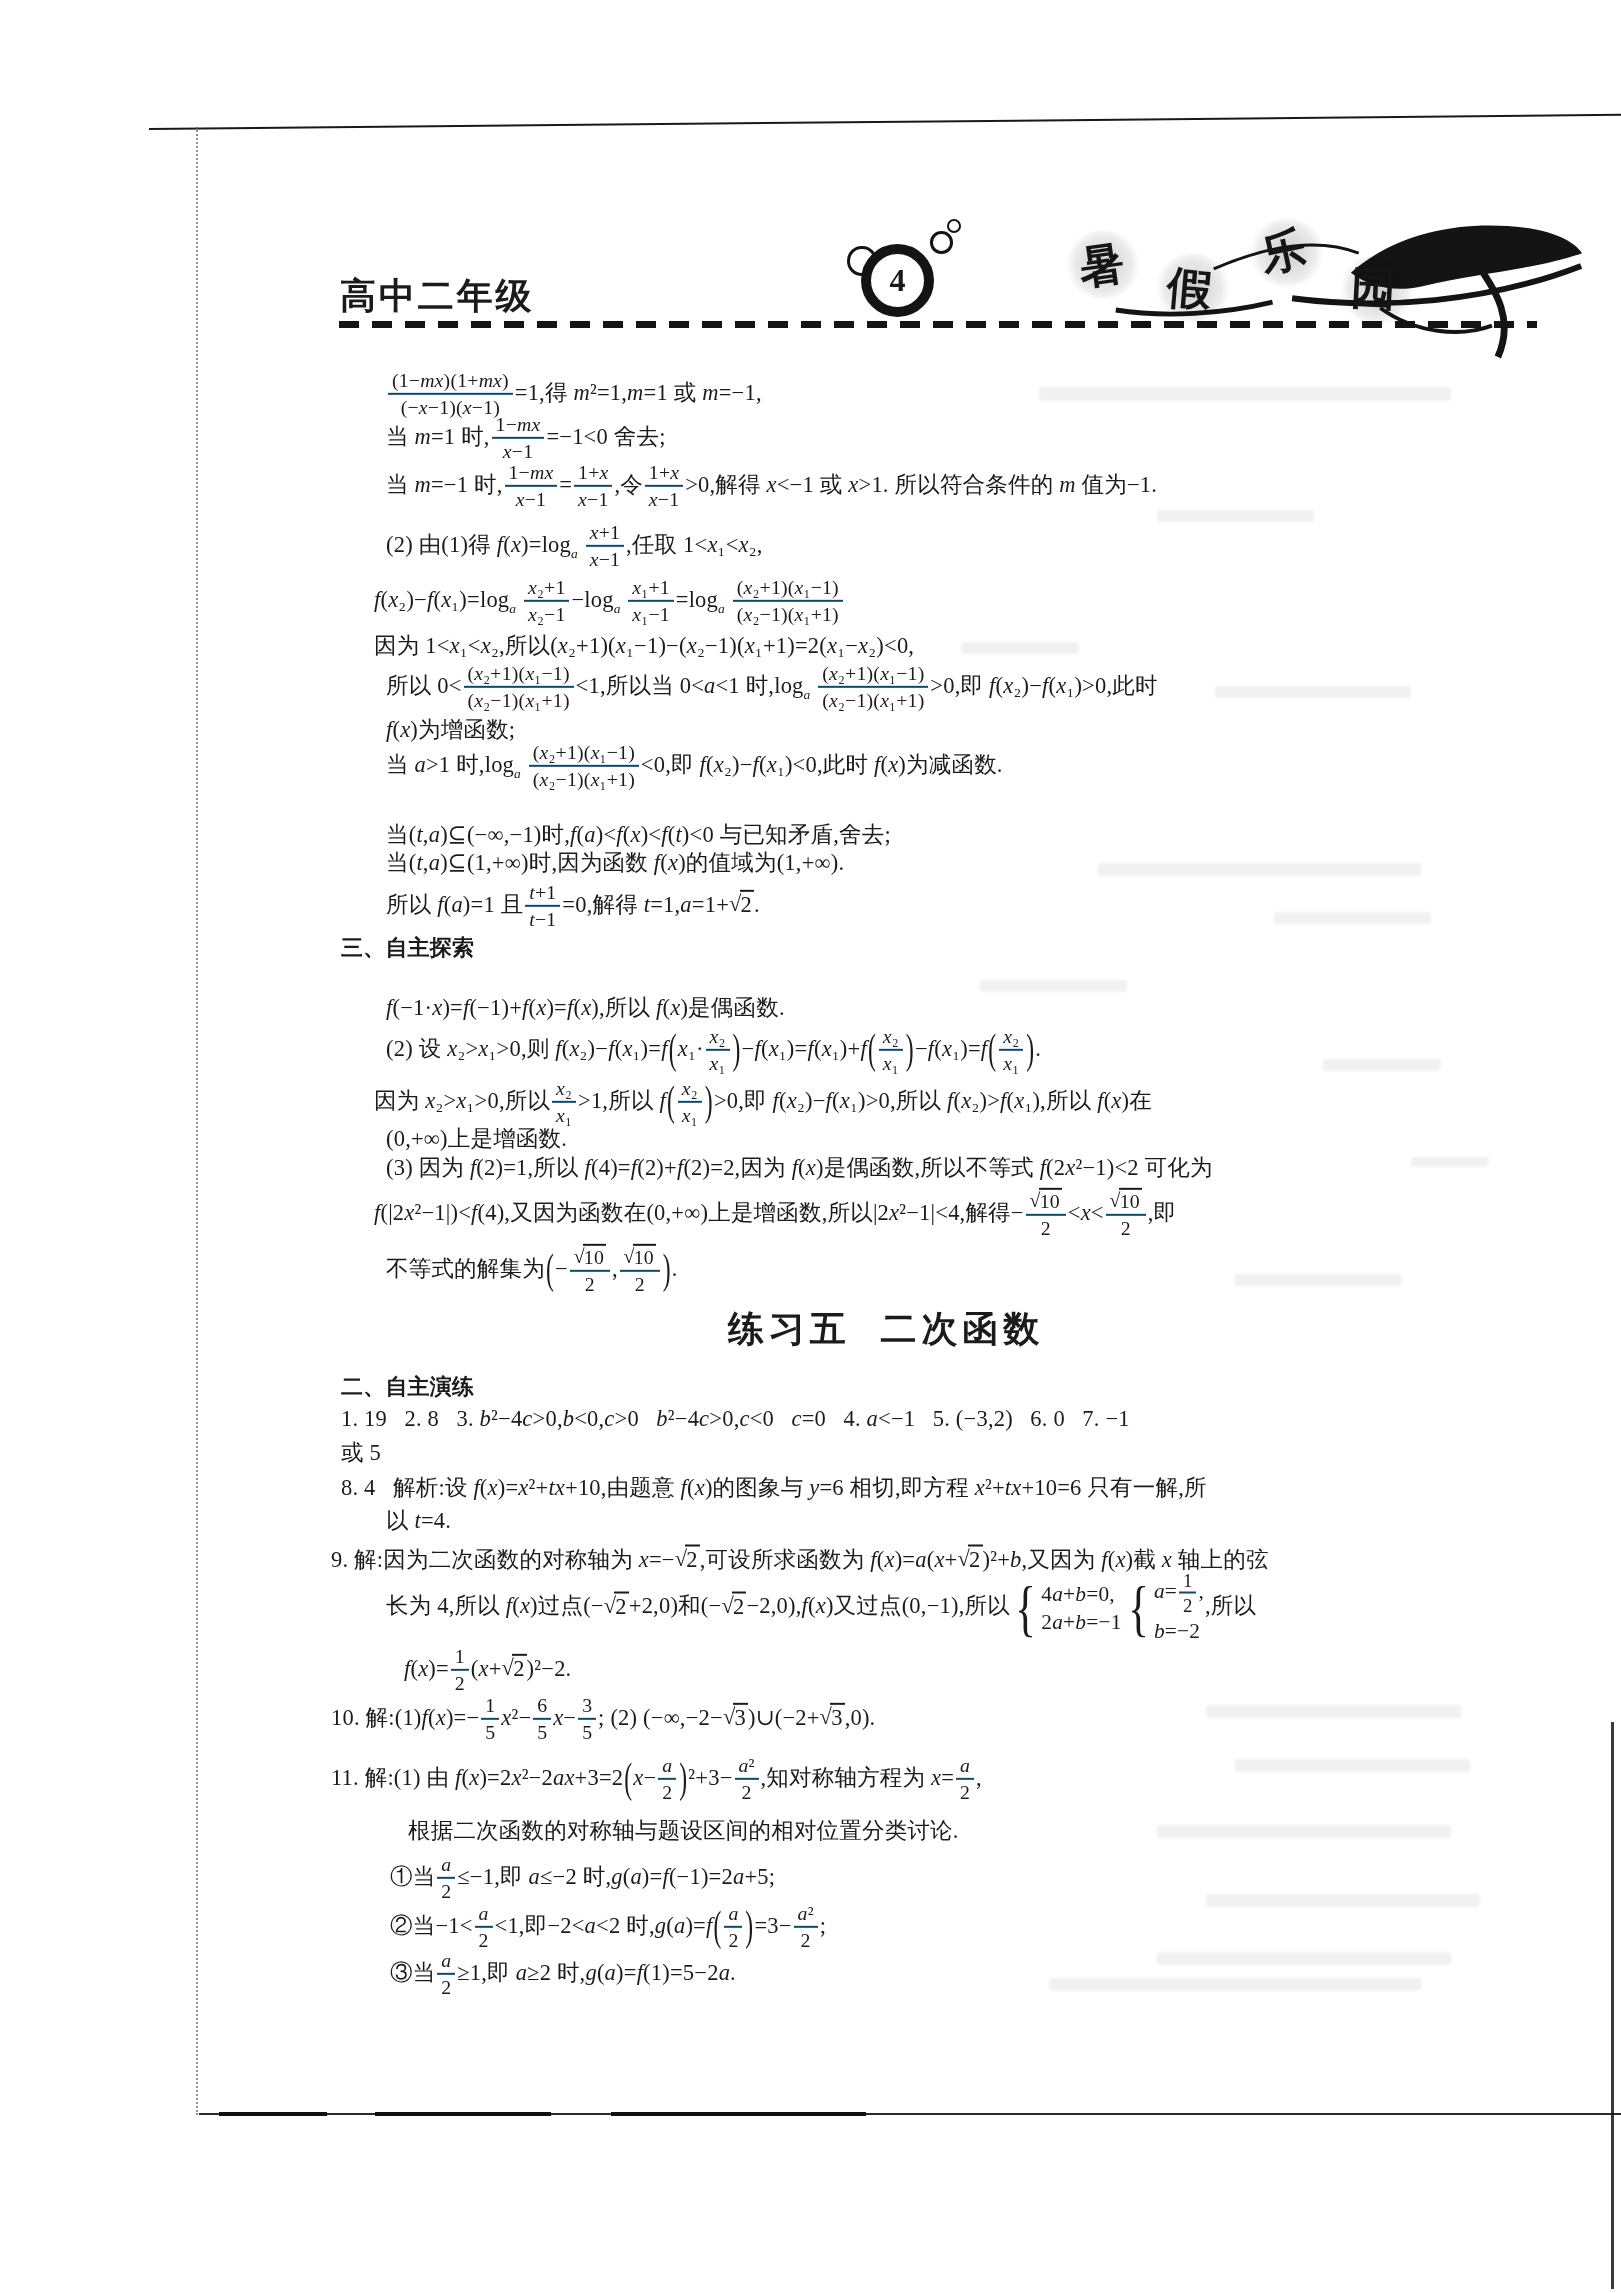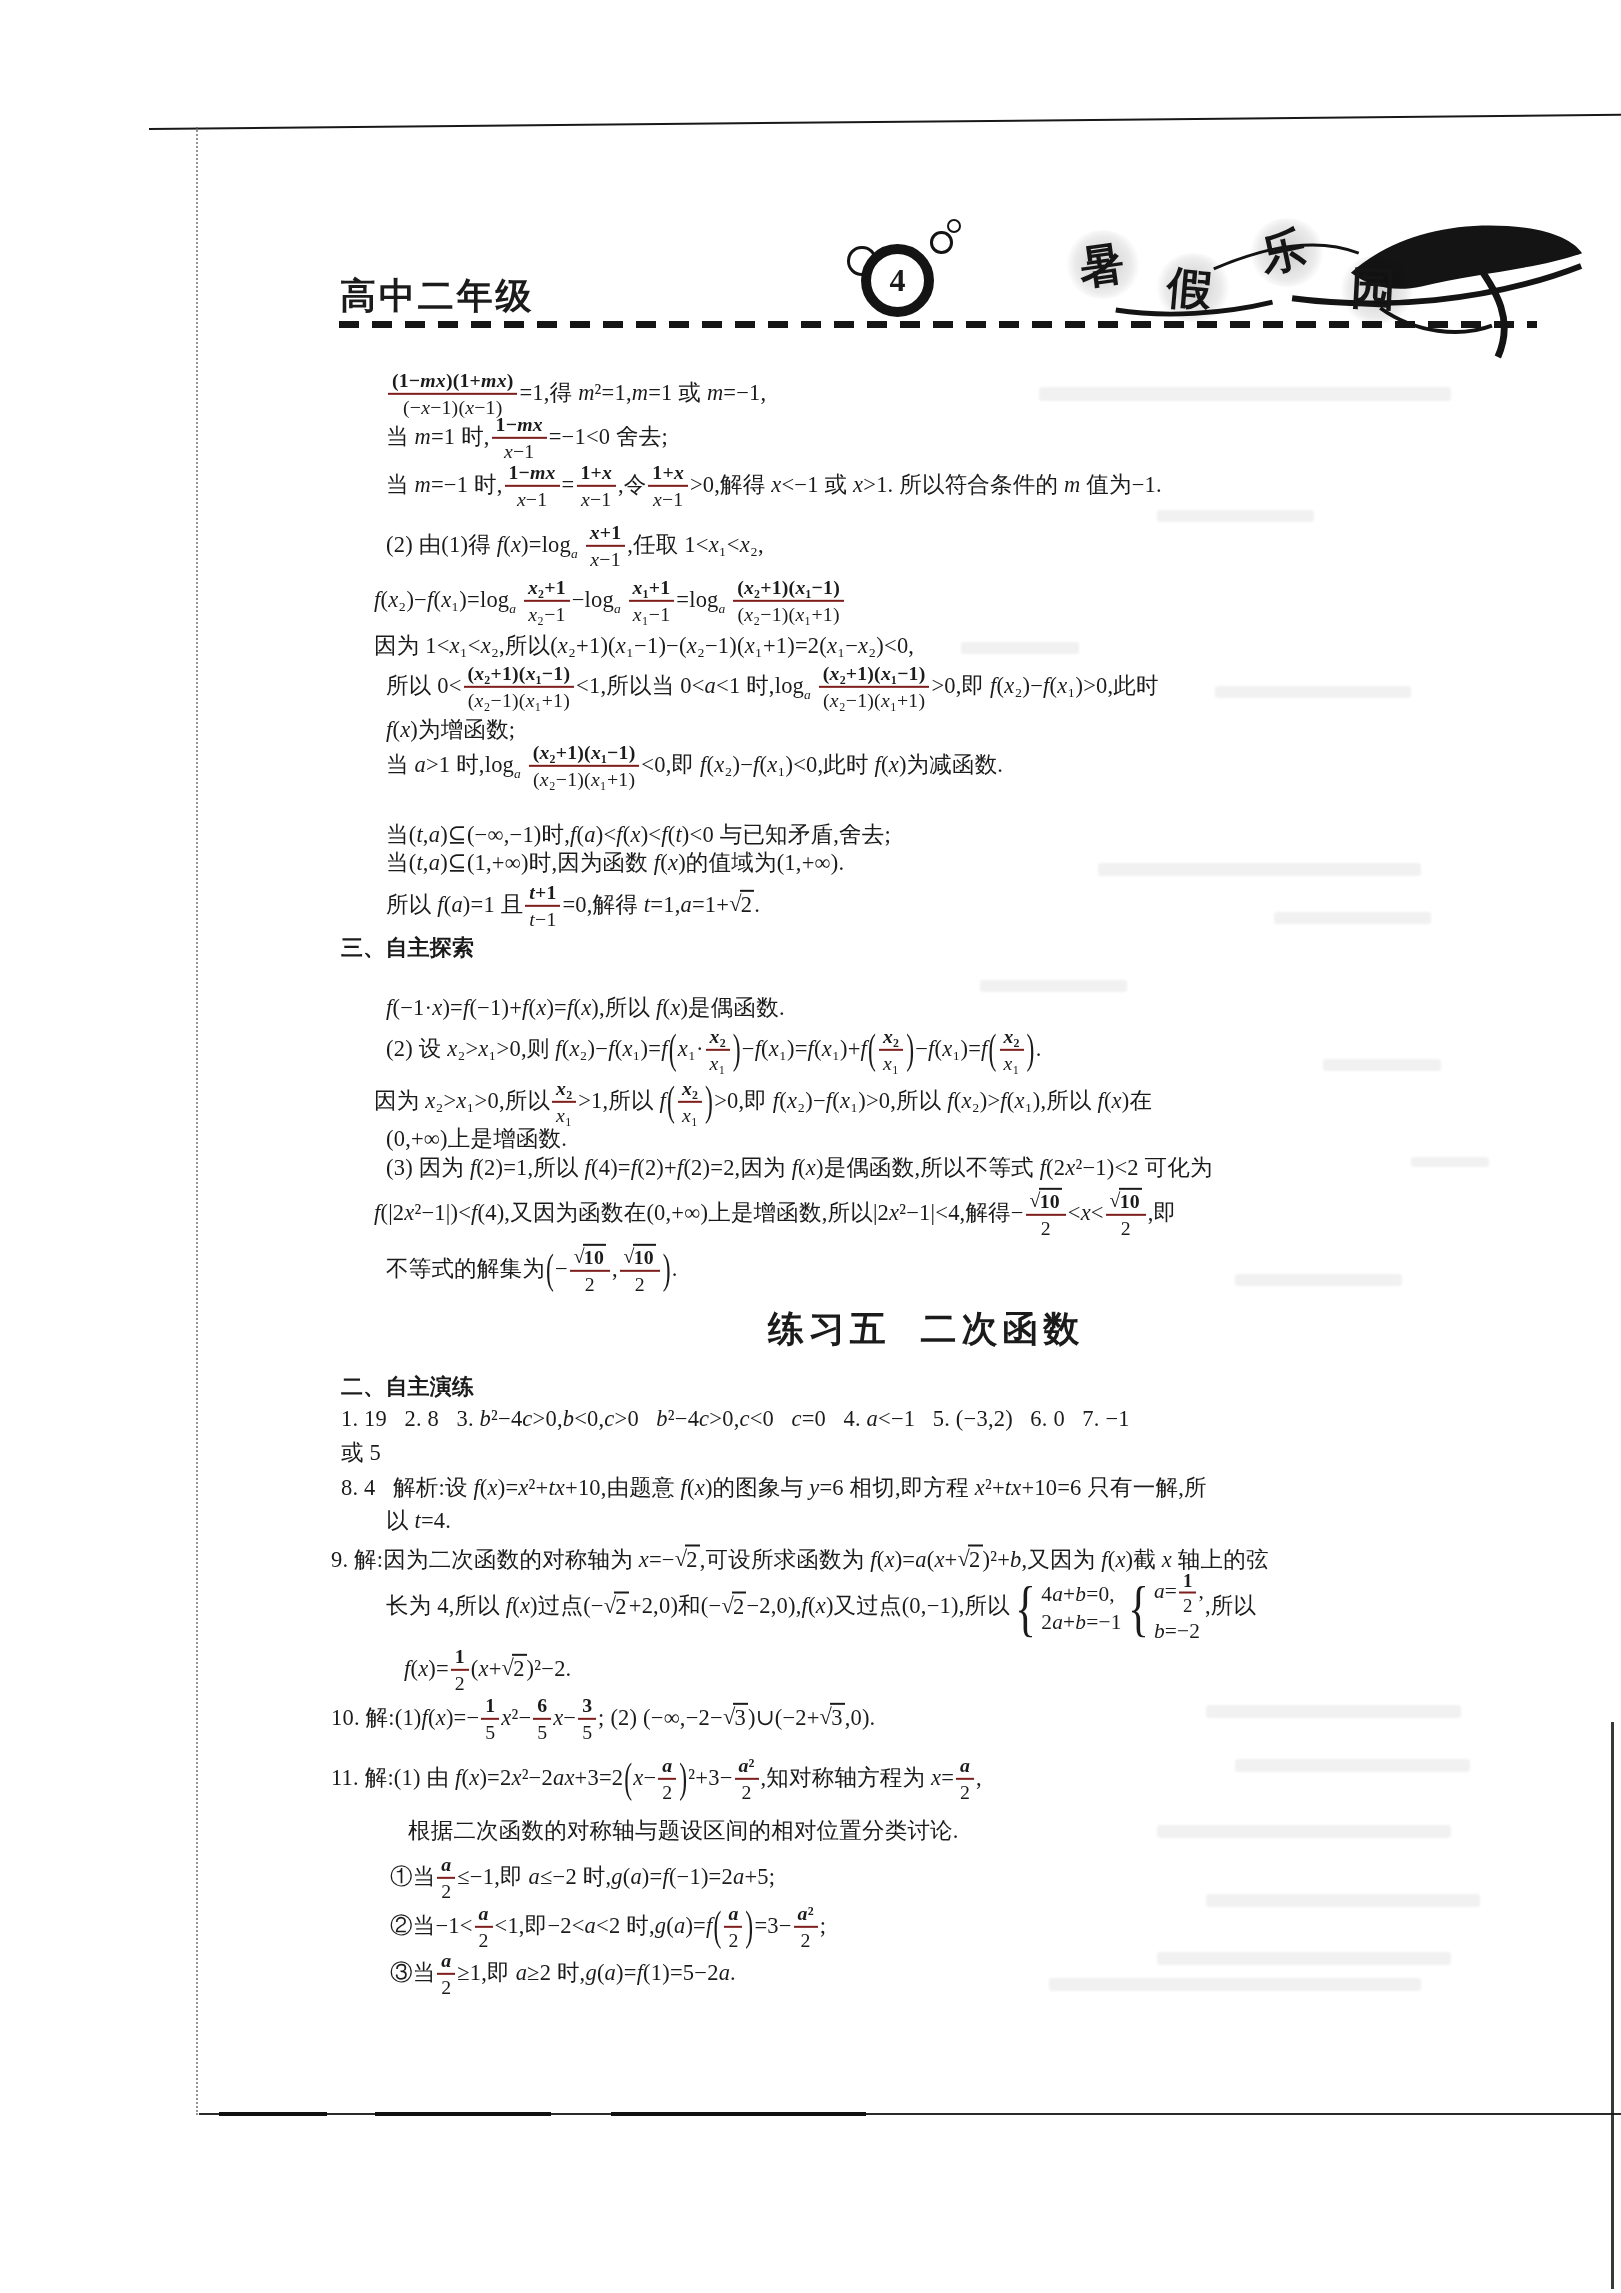--- a/index.html
+++ b/index.html
@@ -39,21 +39,21 @@
   #content{position:absolute;left:0;top:0;width:100%;height:100%;}
   .math-line{position:absolute;transform:translateY(-50%);white-space:pre;font-size:22.5px;letter-spacing:0.2px;}
   .hdr{font-family:"Liberation Sans","DejaVu Sans",sans-serif;font-weight:bold;font-size:22px;}
   .heading{font-family:"Liberation Sans","DejaVu Sans",sans-serif;font-weight:bold;font-size:36px;letter-spacing:4.9px;}
 
   
   .mi{font-style:italic;}
   .rm{font-style:normal;}
   .frac{display:inline-flex;flex-direction:column;align-items:center;vertical-align:middle;
     font-size:.88em;line-height:1.12;margin:0 2px;text-align:center;position:relative;top:-.08em;}
-  .frac .num{border-bottom:2px solid #7f1d1d;padding:0 3.9px 1px;font-weight:bold;}
+  .frac .num{border-bottom:2px solid #0c4a6e;padding:0 3.9px 1px;}
   .frac .den{padding:1px 3.9px 0;}
   .sqrt{display:inline-block;white-space:nowrap;}
   .sqrt .sign{display:inline-block;transform:translateY(-1px);}
   .sqrt .rad{display:inline-block;border-top:2px solid #1b1b1b;padding:0 2px 0 1px;margin-left:-2px;}
   .msub{font-size:.6em;vertical-align:-.45em;font-style:italic;}
   .sp{display:inline-block;transform:scaleY(1.8);vertical-align:middle;font-size:1.05em;
     padding:0 1px;position:relative;top:-2px;}
   .cases{display:inline-flex;align-items:center;vertical-align:middle;margin:0 1px;}
   .cases .brace{font-size:2.7em;font-weight:400;transform:scaleX(.72);line-height:.85;margin-right:1px;}
   .cases .rows{display:flex;flex-direction:column;font-size:.95em;line-height:1.35;text-align:left;}
@@ -112,21 +112,21 @@
       <div class="math-line" style="left: 386px; top: 862px;">当(<span class="mi">t</span>,<span class="mi">a</span>)⊆(1,+∞)时,因为函数 <span class="mi">f</span>(<span class="mi">x</span>)的值域为(1,+∞).</div>
       <div class="math-line" style="left: 386px; top: 907px;">所以 <span class="mi">f</span>(<span class="mi">a</span>)=1 且<span class="frac"><span class="num"><span class="mi">t</span>+1</span><span class="den"><span class="mi">t</span>−1</span></span>=0,解得 <span class="mi">t</span>=1,<span class="mi">a</span>=1+<span class="sqrt"><span class="sign">√</span><span class="rad">2</span></span>.</div>
       <div class="math-line hdr" style="left: 341px; top: 948px;">三、自主探索</div>
       <div class="math-line" style="left: 386px; top: 1007px;"><span class="mi">f</span>(−1·<span class="mi">x</span>)=<span class="mi">f</span>(−1)+<span class="mi">f</span>(<span class="mi">x</span>)=<span class="mi">f</span>(<span class="mi">x</span>),所以 <span class="mi">f</span>(<span class="mi">x</span>)是偶函数.</div>
       <div class="math-line" style="left: 386px; top: 1051px;">(2) 设 <span class="mi">x</span>₂&gt;<span class="mi">x</span>₁&gt;0,则 <span class="mi">f</span>(<span class="mi">x</span>₂)−<span class="mi">f</span>(<span class="mi">x</span>₁)=<span class="mi">f</span><span><span class="sp">(</span><span class="mi">x</span>₁·<span class="frac"><span class="num"><span class="mi">x</span>₂</span><span class="den"><span class="mi">x</span>₁</span></span><span class="sp">)</span></span>−<span class="mi">f</span>(<span class="mi">x</span>₁)=<span class="mi">f</span>(<span class="mi">x</span>₁)+<span class="mi">f</span><span><span class="sp">(</span><span class="frac"><span class="num"><span class="mi">x</span>₂</span><span class="den"><span class="mi">x</span>₁</span></span><span class="sp">)</span></span>−<span class="mi">f</span>(<span class="mi">x</span>₁)=<span class="mi">f</span><span><span class="sp">(</span><span class="frac"><span class="num"><span class="mi">x</span>₂</span><span class="den"><span class="mi">x</span>₁</span></span><span class="sp">)</span></span>.</div>
       <div class="math-line" style="left: 374px; top: 1103px;">因为 <span class="mi">x</span>₂&gt;<span class="mi">x</span>₁&gt;0,所以<span class="frac"><span class="num"><span class="mi">x</span>₂</span><span class="den"><span class="mi">x</span>₁</span></span>&gt;1,所以 <span class="mi">f</span><span><span class="sp">(</span><span class="frac"><span class="num"><span class="mi">x</span>₂</span><span class="den"><span class="mi">x</span>₁</span></span><span class="sp">)</span></span>&gt;0,即 <span class="mi">f</span>(<span class="mi">x</span>₂)−<span class="mi">f</span>(<span class="mi">x</span>₁)&gt;0,所以 <span class="mi">f</span>(<span class="mi">x</span>₂)&gt;<span class="mi">f</span>(<span class="mi">x</span>₁),所以 <span class="mi">f</span>(<span class="mi">x</span>)在</div>
       <div class="math-line" style="left: 386px; top: 1138px;">(0,+∞)上是增函数.</div>
       <div class="math-line" style="left: 386px; top: 1167px;">(3) 因为 <span class="mi">f</span>(2)=1,所以 <span class="mi">f</span>(4)=<span class="mi">f</span>(2)+<span class="mi">f</span>(2)=2,因为 <span class="mi">f</span>(<span class="mi">x</span>)是偶函数,所以不等式 <span class="mi">f</span>(2<span class="mi">x</span>²−1)&lt;2 可化为</div>
       <div class="math-line" style="left: 374px; top: 1215px;"><span class="mi">f</span>(|2<span class="mi">x</span>²−1|)&lt;<span class="mi">f</span>(4),又因为函数在(0,+∞)上是增函数,所以|2<span class="mi">x</span>²−1|&lt;4,解得−<span class="frac"><span class="num"><span class="sqrt"><span class="sign">√</span><span class="rad">10</span></span></span><span class="den">2</span></span>&lt;<span class="mi">x</span>&lt;<span class="frac"><span class="num"><span class="sqrt"><span class="sign">√</span><span class="rad">10</span></span></span><span class="den">2</span></span>,即</div>
       <div class="math-line" style="left: 386px; top: 1271px;">不等式的解集为<span><span class="sp">(</span>−<span class="frac"><span class="num"><span class="sqrt"><span class="sign">√</span><span class="rad">10</span></span></span><span class="den">2</span></span>,<span class="frac"><span class="num"><span class="sqrt"><span class="sign">√</span><span class="rad">10</span></span></span><span class="den">2</span></span><span class="sp">)</span></span>.</div>
-      <div class="math-line heading" style="left: 768px; top: 1329px;">练习五  二次函数</div>
+      <div class="math-line heading" style="left: 728px; top: 1329px;">练习五  二次函数</div>
       <div class="math-line hdr" style="left: 341px; top: 1387px;">二、自主演练</div>
       <div class="math-line" style="left: 341px; top: 1419px;">1. 19   2. 8   3. <span class="mi">b</span>²−4<span class="mi">c</span>&gt;0,<span class="mi">b</span>&lt;0,<span class="mi">c</span>&gt;0   <span class="mi">b</span>²−4<span class="mi">c</span>&gt;0,<span class="mi">c</span>&lt;0   <span class="mi">c</span>=0   4. <span class="mi">a</span>&lt;−1   5. (−3,2)   6. 0   7. −1</div>
       <div class="math-line" style="left: 341px; top: 1452px;">或 5</div>
       <div class="math-line" style="left: 341px; top: 1487px;">8. 4   解析:设 <span class="mi">f</span>(<span class="mi">x</span>)=<span class="mi">x</span>²+<span class="mi">tx</span>+10,由题意 <span class="mi">f</span>(<span class="mi">x</span>)的图象与 <span class="mi">y</span>=6 相切,即方程 <span class="mi">x</span>²+<span class="mi">tx</span>+10=6 只有一解,所</div>
       <div class="math-line" style="left: 386px; top: 1520px;">以 <span class="mi">t</span>=4.</div>
       <div class="math-line" style="left: 331px; top: 1559px;">9. 解:因为二次函数的对称轴为 <span class="mi">x</span>=−<span class="sqrt"><span class="sign">√</span><span class="rad">2</span></span>,可设所求函数为 <span class="mi">f</span>(<span class="mi">x</span>)=<span class="mi">a</span>(<span class="mi">x</span>+<span class="sqrt"><span class="sign">√</span><span class="rad">2</span></span>)²+<span class="mi">b</span>,又因为 <span class="mi">f</span>(<span class="mi">x</span>)截 <span class="mi">x</span> 轴上的弦</div>
       <div class="math-line" style="left: 386px; top: 1608px;">长为 4,所以 <span class="mi">f</span>(<span class="mi">x</span>)过点(−<span class="sqrt"><span class="sign">√</span><span class="rad">2</span></span>+2,0)和(−<span class="sqrt"><span class="sign">√</span><span class="rad">2</span></span>−2,0),<span class="mi">f</span>(<span class="mi">x</span>)又过点(0,−1),所以<span class="cases"><span class="brace">{</span><span class="rows"><span>4<span class="mi">a</span>+<span class="mi">b</span>=0,</span><span>2<span class="mi">a</span>+<span class="mi">b</span>=−1</span></span></span><span class="cases"><span class="brace">{</span><span class="rows"><span><span class="mi">a</span>=<span class="frac"><span class="num">1</span><span class="den">2</span></span>,</span><span><span class="mi">b</span>=−2</span></span></span>,所以</div>
       <div class="math-line" style="left: 404px; top: 1671px;"><span class="mi">f</span>(<span class="mi">x</span>)=<span class="frac"><span class="num">1</span><span class="den">2</span></span>(<span class="mi">x</span>+<span class="sqrt"><span class="sign">√</span><span class="rad">2</span></span>)²−2.</div>
       <div class="math-line" style="left: 331px; top: 1720px;">10. 解:(1)<span class="mi">f</span>(<span class="mi">x</span>)=−<span class="frac"><span class="num">1</span><span class="den">5</span></span><span class="mi">x</span>²−<span class="frac"><span class="num">6</span><span class="den">5</span></span><span class="mi">x</span>−<span class="frac"><span class="num">3</span><span class="den">5</span></span>; (2) (−∞,−2−<span class="sqrt"><span class="sign">√</span><span class="rad">3</span></span>)∪(−2+<span class="sqrt"><span class="sign">√</span><span class="rad">3</span></span>,0).</div>
       <div class="math-line" style="left: 331px; top: 1780px;">11. 解:(1) 由 <span class="mi">f</span>(<span class="mi">x</span>)=2<span class="mi">x</span>²−2<span class="mi">ax</span>+3=2<span><span class="sp">(</span><span class="mi">x</span>−<span class="frac"><span class="num"><span class="mi">a</span></span><span class="den">2</span></span><span class="sp">)</span></span>²+3−<span class="frac"><span class="num"><span class="mi">a</span>²</span><span class="den">2</span></span>,知对称轴方程为 <span class="mi">x</span>=<span class="frac"><span class="num"><span class="mi">a</span></span><span class="den">2</span></span>,</div>

